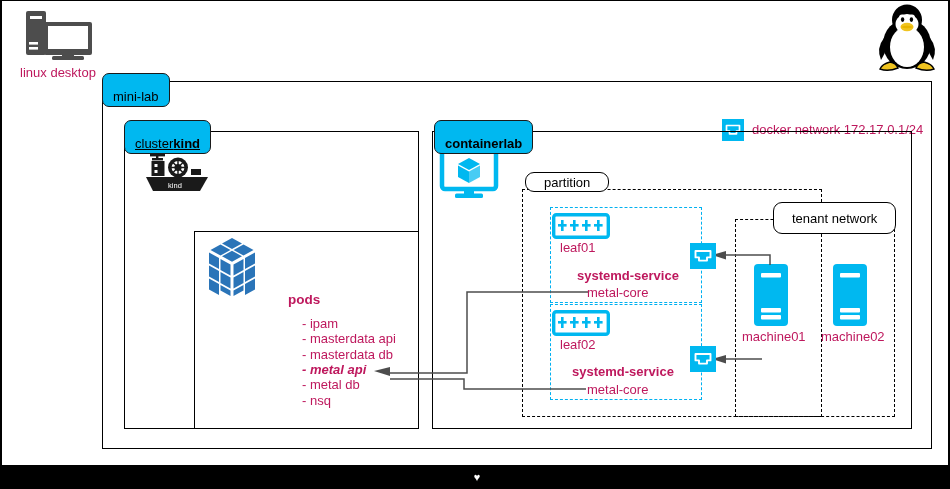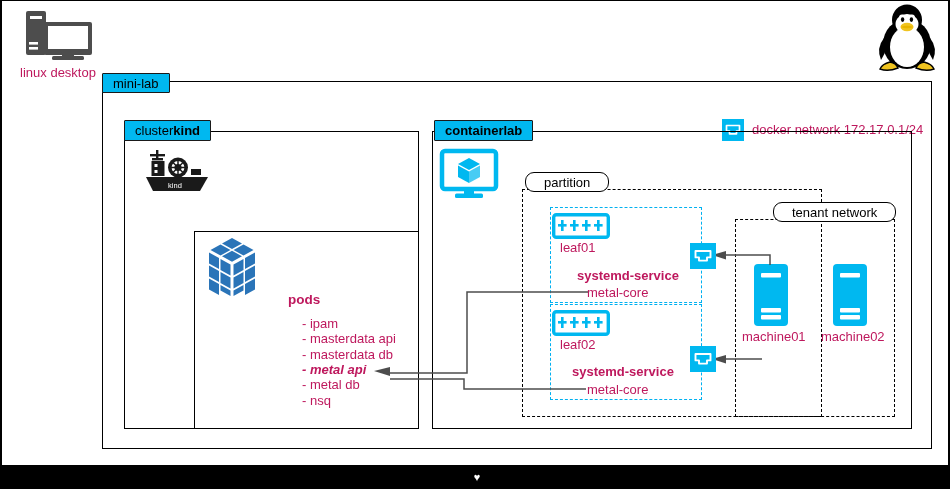--- a/index.html
+++ b/index.html
@@ -36,29 +36,28 @@
   }
   .dashed-box-cyan {
     border: 1.6px dashed #00b0f0;
     background: transparent;
   }
 
   
   .tab-label {
     background: #00b8f0;
     border: 1.4px solid #1a1a1a;
-    border-radius: 1px;
+    border-radius: 7px;
     color: #000000;
     font-size: 13px;
     line-height: 1;
     display: flex;
-    align-items: center;
     justify-content: center;
     white-space: nowrap;
-    padding: 0 10px;
+    padding: 16px 10px;
     z-index: 6;
   }
   .tab-label.bold { font-weight: bold; }
   .tab-label .semi { font-weight: normal; }
   .tab-label .strong { font-weight: bold; }
 
   
   .pill-label {
     background: #ffffff;
     border: 1.5px solid #000000;
@@ -166,21 +165,21 @@
 
   <div class="abs" style="left:720px; top:90px; display:flex; align-items:center; gap:8px;margin-top:28px;">
     <svg class="icon" width="22" height="22" viewBox="0 0 22 22">
       <rect x="0" y="0" width="22" height="22" fill="#00b8f0"></rect>
       <path d="M4.5 6.5 h13 v5.5 l-3 0 v2.8 h-7 v-2.8 l-3 0 Z" fill="none" stroke="#ffffff" stroke-width="1.7" stroke-linejoin="round"></path>
     </svg>
     <span class="txt">docker network 172.17.0.1/24</span>
   </div>
 
   <div class="abs solid-box" style="left:122px; top:130px; width:295px; height:298px;"></div>
-  <div class="abs tab-label" style="left:122px; top:119px; height:21px;">
+  <div class="abs tab-label" style="left:122px; top:119px; height:21px;text-decoration:underline;">
     <span class="semi">cluster </span>
       <span class="strong">kind</span>
   </div>
 
   <svg class="abs icon" width="72" height="48" viewBox="0 0 72 48" style="left:140px; top:148px;">
 
     <rect x="14" y="1" width="2.4" height="10" fill="#1a1a1a"></rect>
     <rect x="8" y="5" width="15" height="2.4" fill="#1a1a1a"></rect>
     <rect x="10" y="9" width="11" height="2.4" fill="#1a1a1a"></rect>
 
@@ -266,21 +265,21 @@
       <polygon points="40,16.4 40,28 29,34 29,22.4" opacity="0.72"></polygon>
     </g>
   </svg>
 
   <div class="abs dashed-box-black" style="left:520px; top:188px; width:300px; height:228px;"></div>
   <div class="abs pill-label" style="left:523px; top:171px; height:20px;">
     <span>partition</span>
   </div>
 
   <div class="abs dashed-box-black" style="left:733px; top:218px; width:160px; height:198px;"></div>
-  <div class="abs pill-label" style="left:771px; top:201px; height:20px;justify-content:center;">
+  <div class="abs pill-label" style="left:771px; top:201px; height:32px;justify-content:center;">
     <span>tenant network</span>
   </div>
 
   <div class="abs dashed-box-cyan" style="left:548px; top:206px; width:152px; height:96px;"></div>
   <svg class="abs icon" width="58" height="26" viewBox="0 0 58 26" style="left:550px; top:212px;">
     <rect x="1.7" y="1.7" width="54.6" height="22.6" rx="2.6" fill="none" stroke="#00b8f0" stroke-width="3.4"></rect>
     <g fill="#00b8f0">
       <rect x="9" y="7" width="2.6" height="11"></rect>
         <rect x="6" y="11" width="8.6" height="2.6"></rect>
       <rect x="21" y="7" width="2.6" height="11"></rect>

